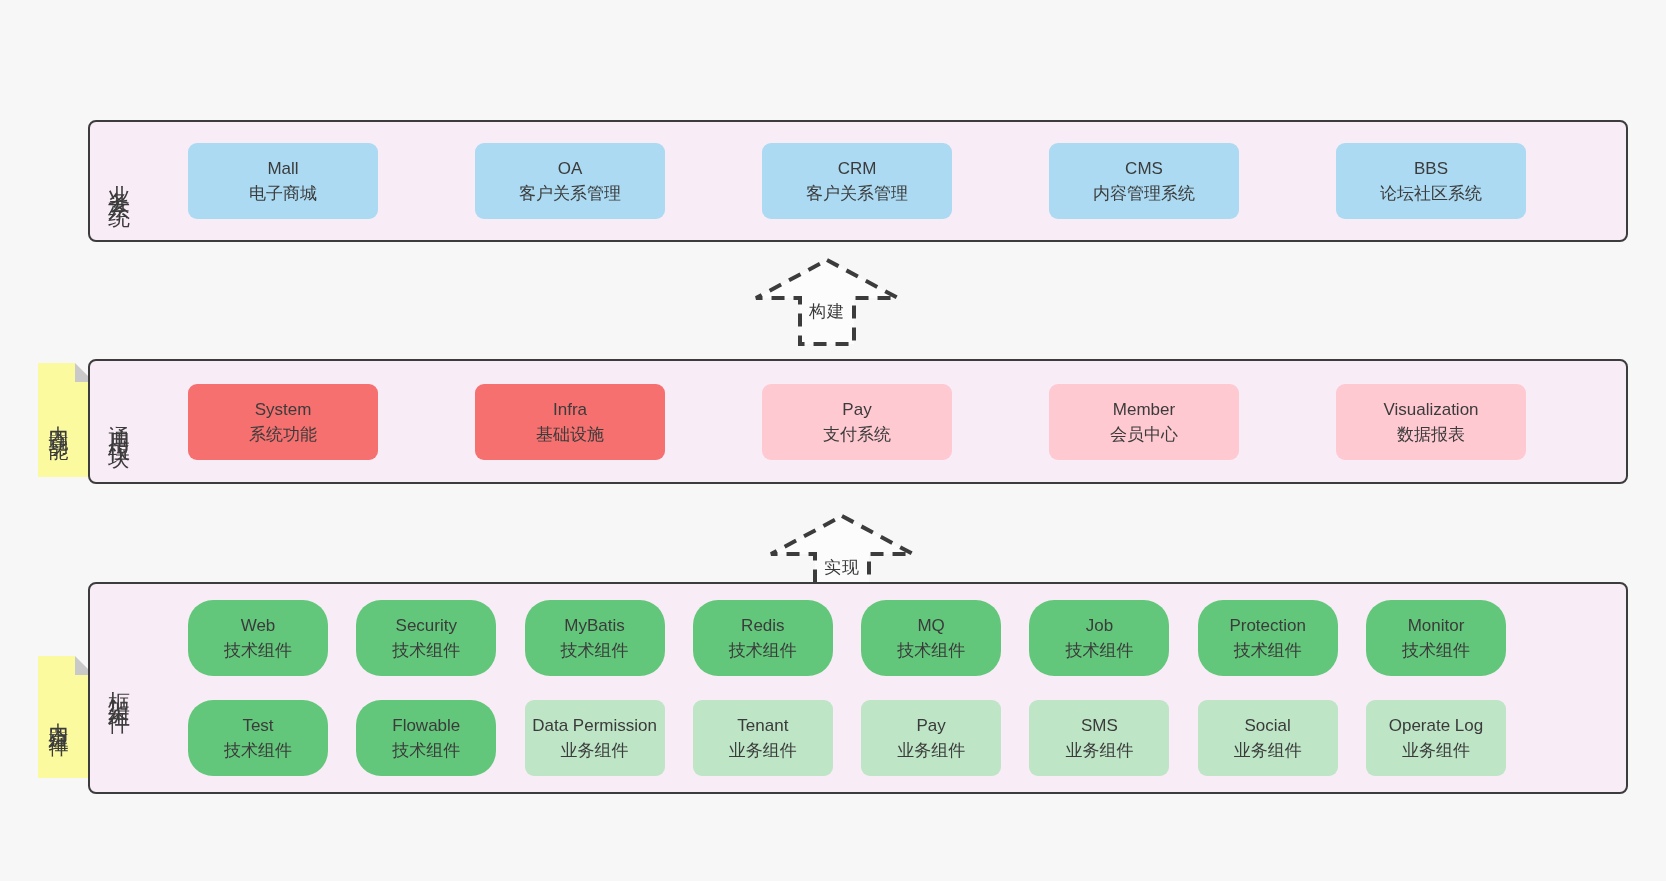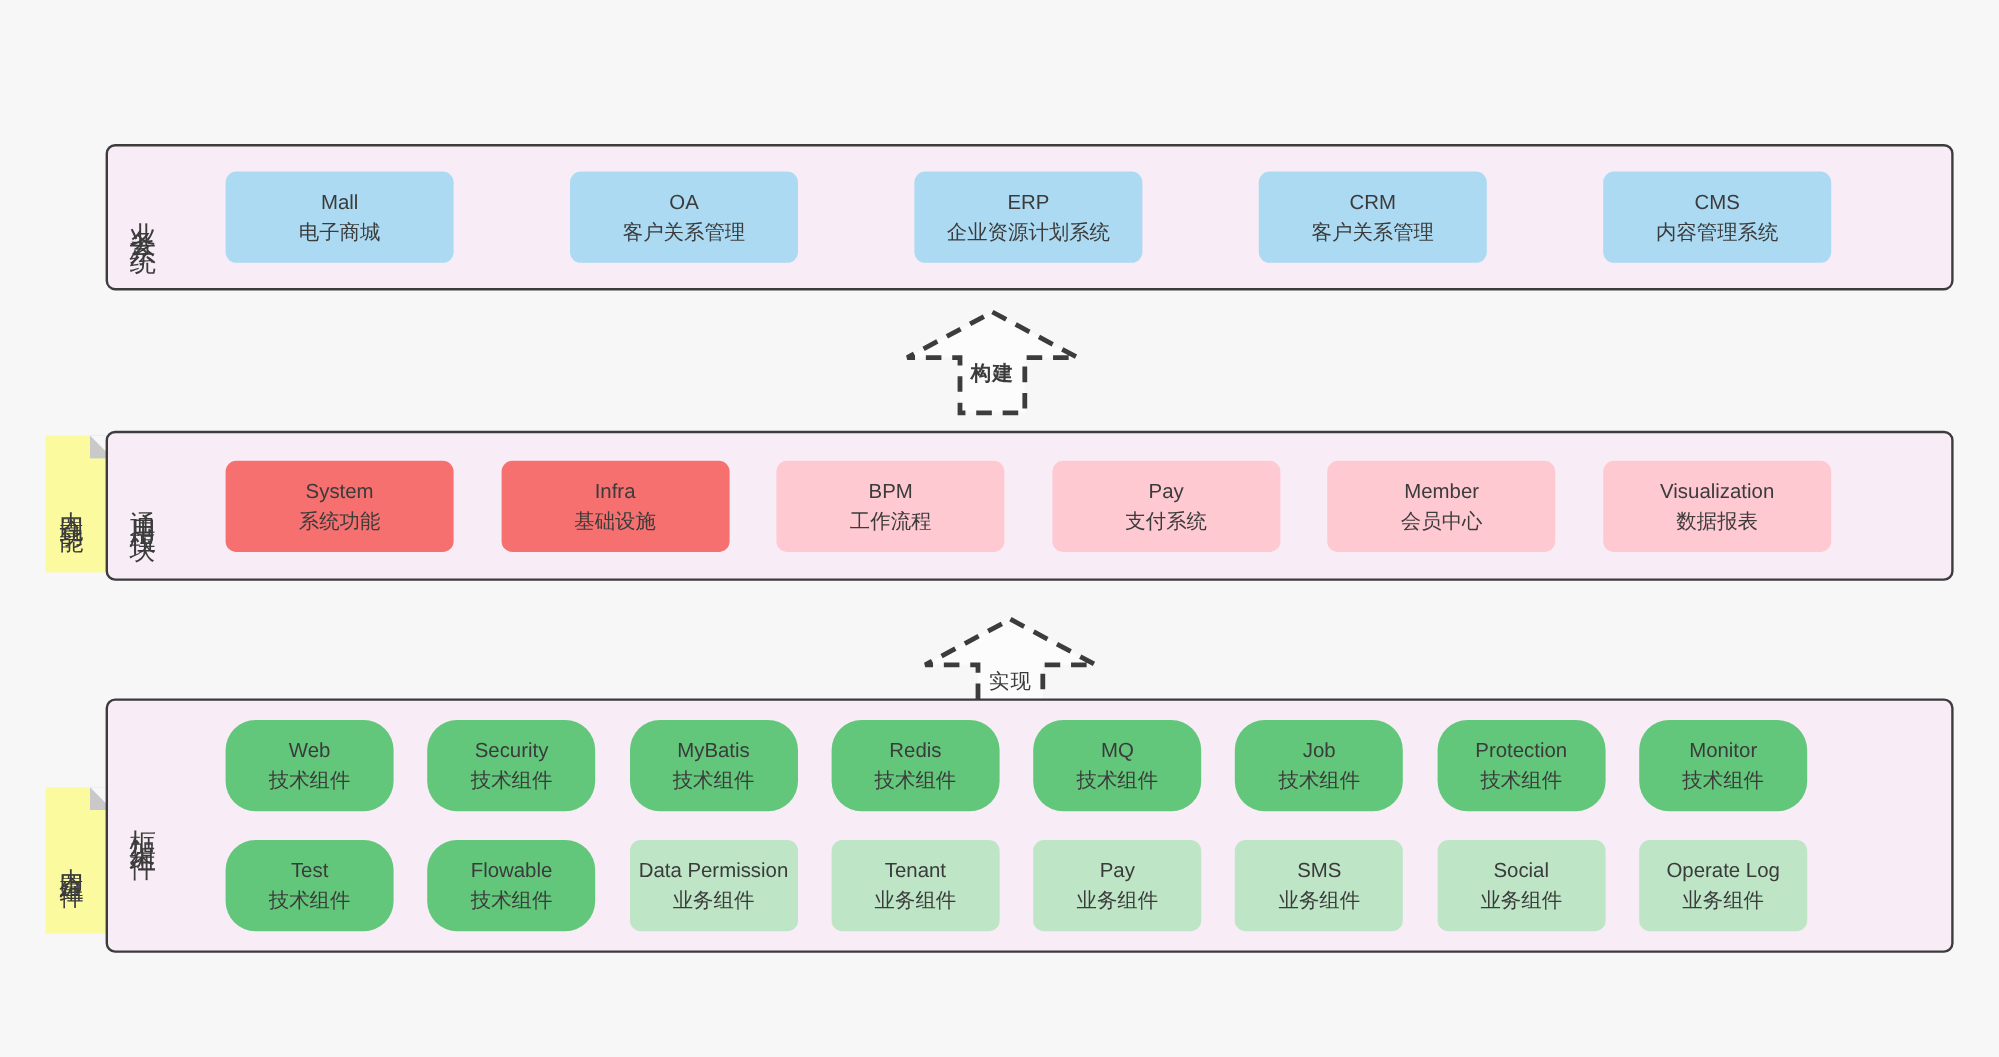--- a/index.html
+++ b/index.html
@@ -70,21 +70,21 @@
   .note::before{
     content:"";position:absolute;top:0;right:0;width:0;height:0;
     border-style:solid;border-width:0 19px 19px 0;
     border-color:transparent var(--page_bg) var(--note_fold) transparent;
   }
   #note-modules{top:363px;height:114px;}
   #note-framework{top:656px;height:122px;}
   .note .vtext{font-size:20px;letter-spacing:5px;}
   
   .arrow{position:absolute;width:150px;height:92px;z-index:1;}
-  #arrow-build{left:752px;top:256px;font-weight:bold;}
+  #arrow-build{left:752px;top:256px;}
   #arrow-implement{left:767px;top:512px;}
   .arrow svg{position:absolute;inset:0;}
   .arrow-label{
     position:absolute;left:0;right:0;top:44px;text-align:center;
     font-size:17px;color:var(--text);letter-spacing:1px;
   }
 </style>
 </head>
 <body>
 
@@ -105,30 +105,30 @@
     <div class="band-content">
       <div class="box blue w190">
         <span>Mall</span>
         <span>电子商城</span>
       </div>
       <div class="box blue w190">
         <span>OA</span>
         <span>客户关系管理</span>
       </div>
       <div class="box blue w190">
-        <span>ERP</span>
-        <span>企业资源计划系统</span>
-      </div>
-      <div class="box blue w190">
         <span>CRM</span>
         <span>客户关系管理</span>
       </div>
       <div class="box blue w190">
         <span>CMS</span>
         <span>内容管理系统</span>
+      </div>
+      <div class="box blue w190">
+        <span>BBS</span>
+        <span>论坛社区系统</span>
       </div>
     </div>
   </div>
 
   <div class="arrow" id="arrow-build">
     <svg viewBox="0 0 150 92">
       <polygon points="75,4 146,42 102,42 102,88 48,88 48,42 4,42" fill="var(--arrow_fill)" stroke="var(--band_border)" stroke-width="4" stroke-dasharray="13 9"></polygon>
     </svg>
     <div class="arrow-label">构建</div>
   </div>
@@ -140,24 +140,20 @@
     <div class="band-content">
       <div class="box red w190">
         <span>System</span>
         <span>系统功能</span>
       </div>
       <div class="box red w190">
         <span>Infra</span>
         <span>基础设施</span>
       </div>
       <div class="box pink w190">
-        <span>BPM</span>
-        <span>工作流程</span>
-      </div>
-      <div class="box pink w190">
         <span>Pay</span>
         <span>支付系统</span>
       </div>
       <div class="box pink w190">
         <span>Member</span>
         <span>会员中心</span>
       </div>
       <div class="box pink w190">
         <span>Visualization</span>
         <span>数据报表</span>

